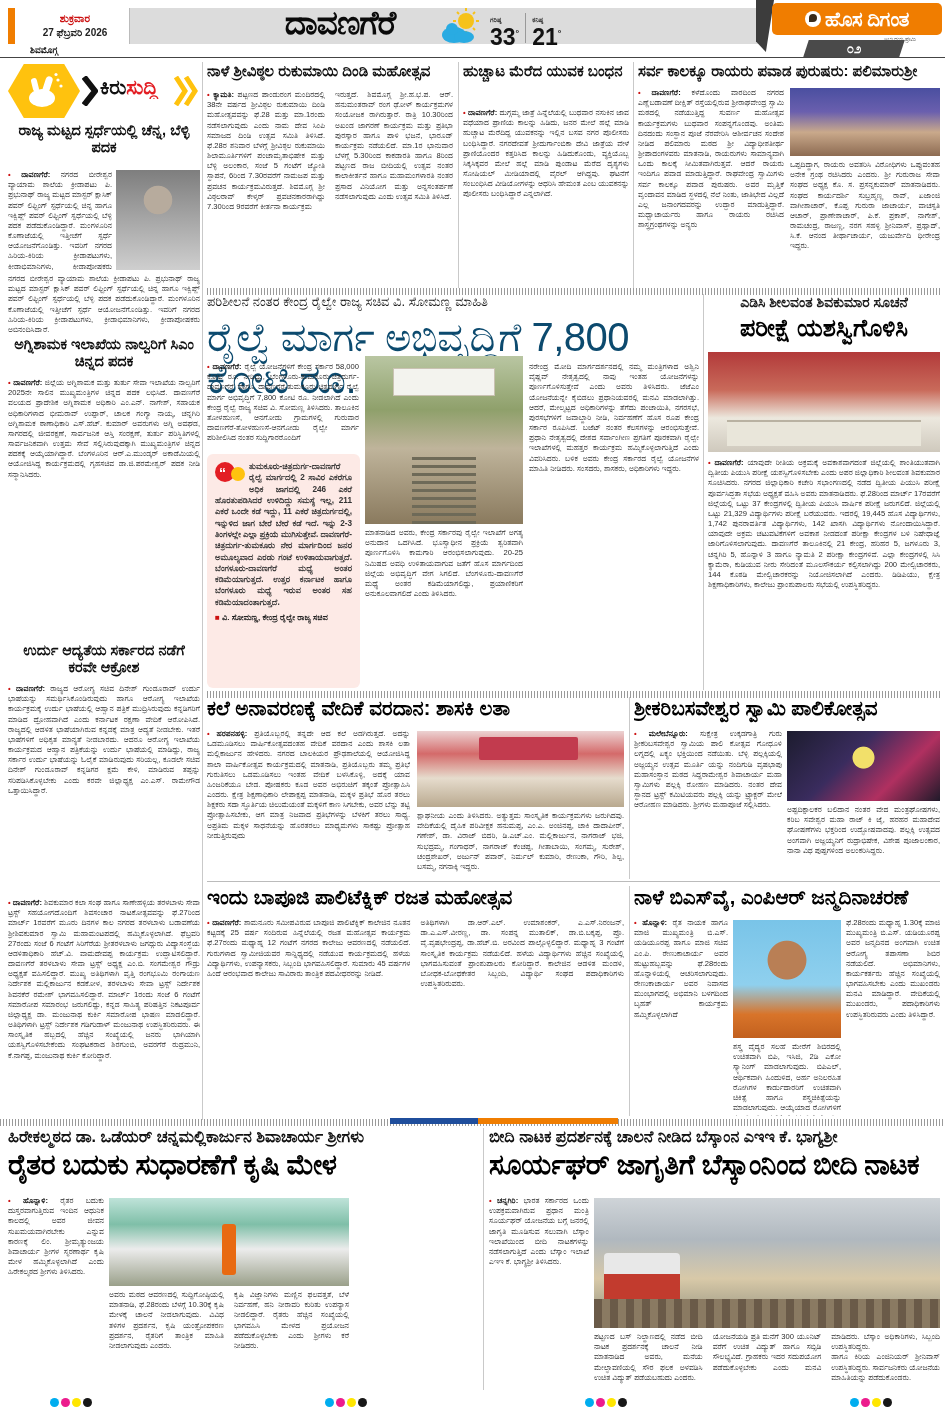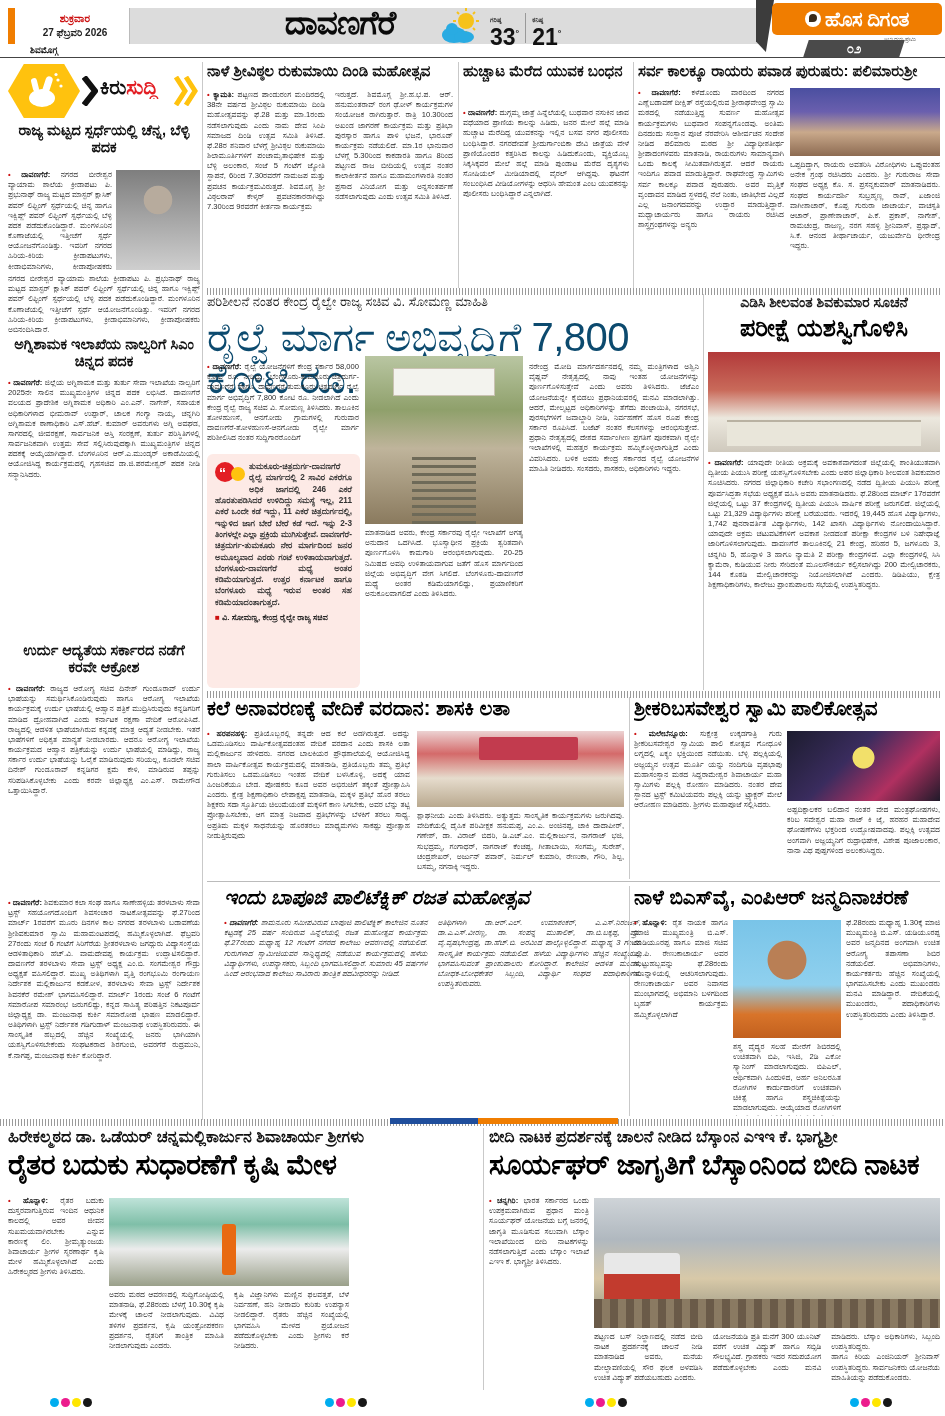--- a/index.html
+++ b/index.html
@@ -257,21 +257,21 @@
     <div class="h-mid" style="height:28px;white-space:nowrap;">ಶ್ರೀಕರಿಬಸವೇಶ್ವರ ಸ್ವಾಮಿ ಪಾಲಿಕೋತ್ಸವ</div>
     <div class="body-txt abs" style="left:0;top:32px;width:148px;height:150px;">
       <span class="dl">ಮಲೇಬೆನ್ನೂರು:</span> <span>ಸುಕ್ಷೇತ್ರ ಉಕ್ಕಡಗಾತ್ರಿ ಗುರು ಶ್ರೀಕರಿಬಸವೇಶ್ವರ ಸ್ವಾಮಿಯ ಪಾಲಿ ಕೋತ್ಸವ ಗೋಧೂಳಿ ಲಗ್ನದಲ್ಲಿ ಏಕ್ಯಂ ಭಕ್ತಿಯಿಂದ ನಡೆಯಿತು. ಬೆಳ್ಳಿ ಪಲ್ಲಕ್ಕಿಯಲ್ಲಿ ಅಜ್ಜಯ್ಯನ ಉತ್ಸವ ಮೂರ್ತಿ ಯನ್ನು ನಂದಿಗುಡಿ ವೃಷಭಾಪು ಮಹಾಸಂಸ್ಥಾನ ಮಠದ ಸಿದ್ದರಾಮೇಶ್ವರ ಶಿವಾಚಾರ್ಯ ಮಹಾ ಸ್ವಾಮಿಗಳು ಪಲ್ಲಕ್ಕಿ ರೋಹಣ ಮಾಡಿದರು. ನಂತರ ದೇವ ಸ್ಥಾನದ ಟ್ರಸ್ಟ್ ಕಮಿಟಿಯವರು ಪಲ್ಲಕ್ಕಿ ಯನ್ನು ಟ್ರ್ಯಾಕ್ಟರ್ ಮೇಲೆ ಆರೋಹಣ ಮಾಡಿದರು. ಶ್ರೀಗಳು ಮಹಾಪೂಜೆ ಸಲ್ಲಿಸಿದರು.</span>
     </div>
     <div class="abs ph" style="left:153px;top:34px;width:153px;height:70px;background:radial-gradient(circle at 50% 38%,#f2e06a 0 12%,transparent 13%),linear-gradient(135deg,#1c1c2e 0%,#3a2c5e 40%,#b03060 70%,#201a2a 100%);"></div>
     <div class="body-txt abs" style="left:153px;top:108px;width:153px;height:74px;">ಅಷ್ಟದಿಕ್ಪಾಲಕರ ಬಲಿದಾನ ನಂತರ ವೇದ ಮಂತ್ರಘೋಷಗಳು, ಕರಿಬ ಸವೇಶ್ವರ ಮಹಾ ರಾಜ್ ಕಿ ಜೈ, ಹರಹರ ಮಹಾದೇವ ಘೋಷಣೆಗಳು ಭಕ್ತರಿಂದ ಉದ್ಭೋಷವಾದವು. ಪಲ್ಲಕ್ಕಿ ಉತ್ಸವದ ಅಂಗವಾಗಿ ಅಜ್ಜಯ್ಯನಿಗೆ ರುದ್ರಾಭಿಷೇಕ, ವಿಶೇಷ ಪೂಜಾಲಂಕಾರ, ನಾನಾ ವಿಧ ಪುಷ್ಪಗಳಿಂದ ಅಲಂಕರಿಸಿದ್ದರು.</div>
   </div>
 
   <div class="thinline" style="left:207px;top:881px;width:733px;"></div>
 
-  <div class="abs" style="left:224px;top:886px;width:417px;height:230px;font-style:italic;">
+  <div class="abs" style="left:207px;top:886px;width:417px;height:230px;">
     <div class="h-mid" style="height:28px;white-space:nowrap;">ಇಂದು ಬಾಪೂಜಿ ಪಾಲಿಟೆಕ್ನಿಕ್ ರಜತ ಮಹೋತ್ಸವ</div>
     <div class="cols2" style="margin-top:4px;height:194px;">
       <div class="body-txt"><span class="dl">ದಾವಣಗೆರೆ:</span> <span>ಶಾಮನೂರು ಸಮೀಪವಿರುವ ಬಾಪೂಜಿ ಪಾಲಿಟೆಕ್ನಿಕ್ ಕಾಲೇಜಿನ ನೂತನ ಕಟ್ಟಡಕ್ಕೆ 25 ವರ್ಷ ಸಂದಿರುವ ಹಿನ್ನೆಲೆಯಲ್ಲಿ ರಜತ ಮಹೋತ್ಸವ ಕಾರ್ಯಕ್ರಮ ಫೆ.27ರಂದು ಮಧ್ಯಾಹ್ನ 12 ಗಂಟೆಗೆ ನಗರದ ಕಾಲೇಜು ಆವರಣದಲ್ಲಿ ನಡೆಯಲಿದೆ. ಗುರುಗಳಾದ ಸ್ವಾಮೀಜಿಯವರ ಸಾನ್ನಿಧ್ಯದಲ್ಲಿ ನಡೆಯುವ ಕಾರ್ಯಕ್ರಮದಲ್ಲಿ ಹಳೆಯ ವಿದ್ಯಾರ್ಥಿಗಳು, ಉಪನ್ಯಾಸಕರು, ಸಿಬ್ಬಂದಿ ಭಾಗವಹಿಸಲಿದ್ದಾರೆ. ಸುಮಾರು 45 ವರ್ಷಗಳ ಹಿಂದೆ ಆರಂಭವಾದ ಕಾಲೇಜು ಸಾವಿರಾರು ತಾಂತ್ರಿಕ ಪದವೀಧರರನ್ನು ನೀಡಿದೆ.</span></div>
       <div class="body-txt">ಅತಿಥಿಗಳಾಗಿ ಡಾ.ಆರ್.ಎಲ್. ಉಮಾಶಂಕರ್, ಎ.ಎಸ್.ನಿರಂಜನ್, ಡಾ.ಎ.ಎಸ್.ವೀರಣ್ಣ, ಡಾ. ಸಂಪನ್ನ ಮುತಾಲಿಕ್, ಡಾ.ಬಿ.ಬಕ್ಕಪ್ಪ, ಪ್ರೊ. ವೈ.ವೃಷಭೇಂದ್ರಪ್ಪ, ಡಾ.ಹೆಚ್.ಬಿ. ಅರವಿಂದ ಪಾಲ್ಗೊಳ್ಳಲಿದ್ದಾರೆ. ಮಧ್ಯಾಹ್ನ 3 ಗಂಟೆಗೆ ಸಾಂಸ್ಕೃತಿಕ ಕಾರ್ಯಕ್ರಮ ನಡೆಯಲಿದೆ. ಹಳೆಯ ವಿದ್ಯಾರ್ಥಿಗಳು ಹೆಚ್ಚಿನ ಸಂಖ್ಯೆಯಲ್ಲಿ ಭಾಗವಹಿಸುವಂತೆ ಪ್ರಾಂಶುಪಾಲರು ಕೋರಿದ್ದಾರೆ. ಕಾಲೇಜಿನ ಆಡಳಿತ ಮಂಡಳಿ, ಬೋಧಕ-ಬೋಧಕೇತರ ಸಿಬ್ಬಂದಿ, ವಿದ್ಯಾರ್ಥಿ ಸಂಘದ ಪದಾಧಿಕಾರಿಗಳು ಉಪಸ್ಥಿತರಿರುವರು.</div>
     </div>
   </div>
 
   <div class="vline" style="left:629px;top:886px;height:230px;"></div>
 
   <div class="abs" style="left:634px;top:886px;width:306px;height:230px;">

